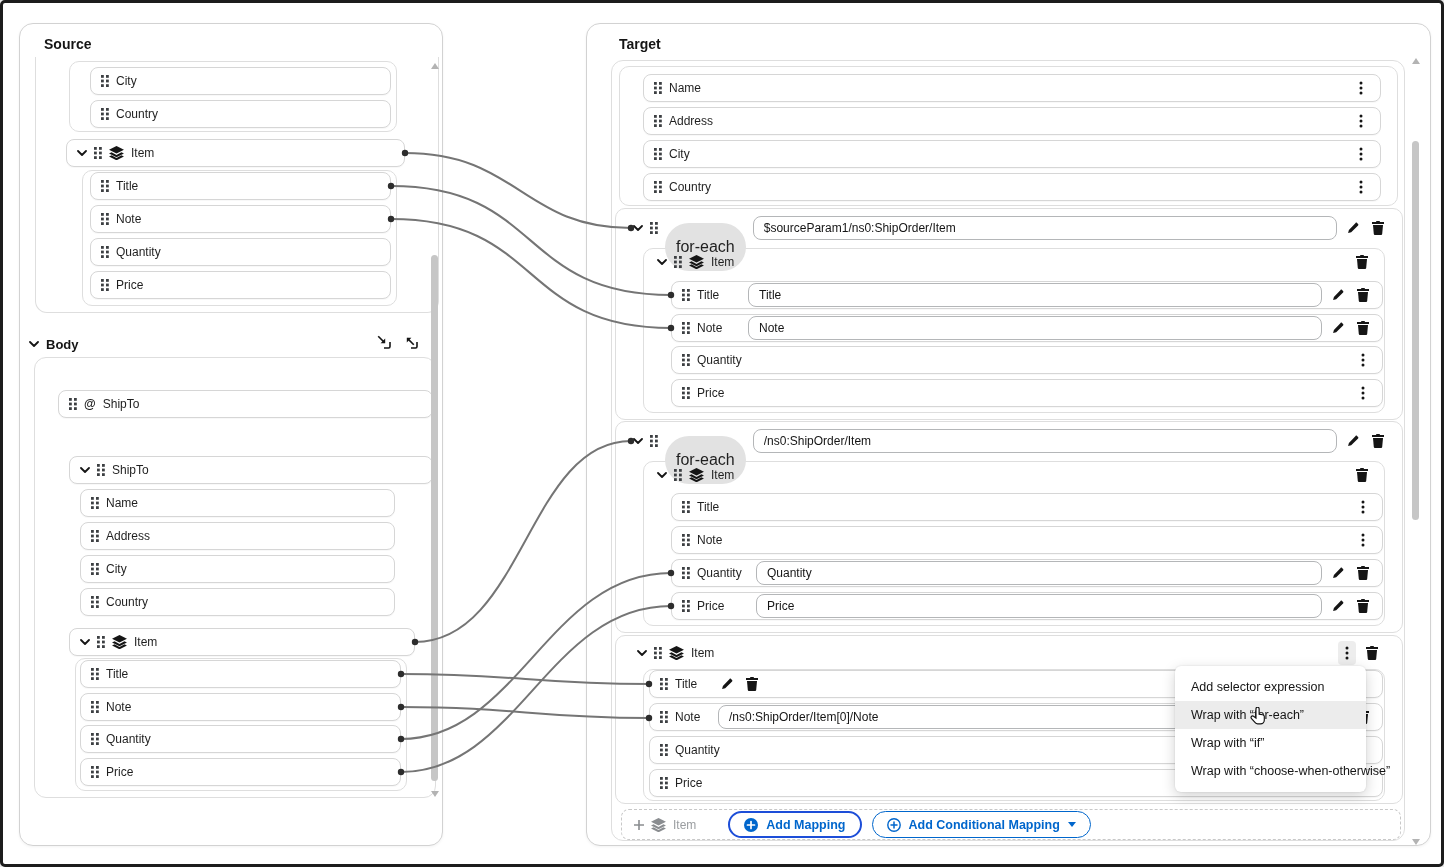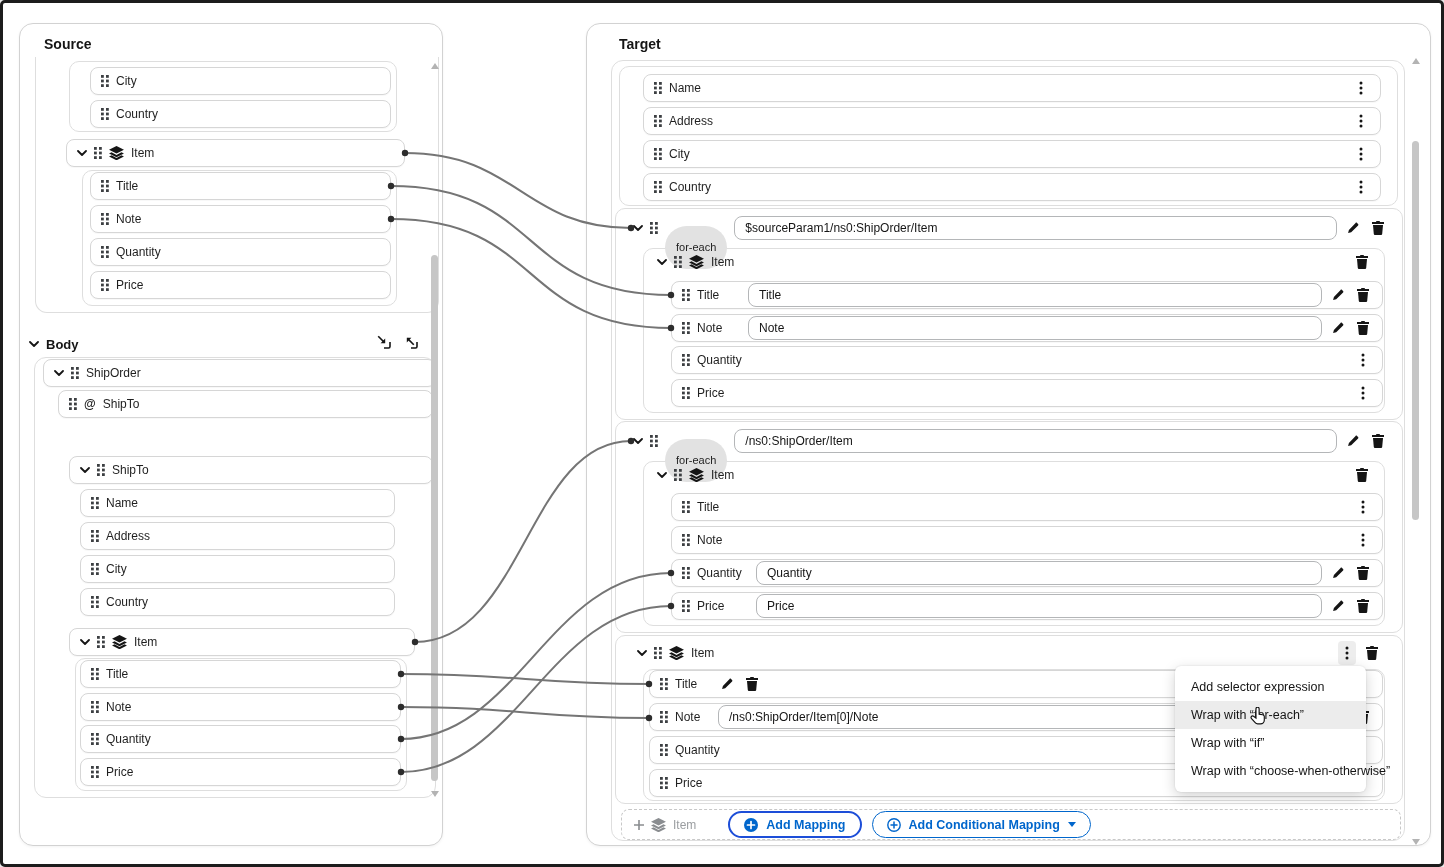--- a/index.html
+++ b/index.html
@@ -23,21 +23,21 @@
   .icdark { color:#151515; }
   .icgray { color:#8a8d90; }
   .chev { width:10px; height:7px; }
   .grip { width:8px; height:12px; }
   .layers { width:15px; height:14px; }
   .kebab { width:18px; height:24px; display:flex; align-items:center; justify-content:center; border-radius:4px; }
   .kebab.active { background:#ededed; }
   .act { width:18px; height:20px; display:flex; align-items:center; justify-content:center; cursor:pointer; }
   .xin { height:24px; border:1px solid #b4b6b8; border-radius:8px; padding:0 10px; font-size:12px;
          color:#151515; font-family:inherit; background:#fff; flex:1 1 auto; min-width:0; }
-  .pill { background:#e2e2e2; border-radius:999px; padding:16px 11px; font-size:11px; color:#1f1f1f; line-height:1;margin-top:38px; }
+  .pill { background:#e2e2e2; border-radius:999px; padding:16px 11px; font-size:16px; color:#1f1f1f; line-height:1;margin-top:38px; }
   .athdr { font-size:13px; font-weight:600; color:#151515; }
   .menu { position:absolute; left:1172px; top:663px; width:191px; background:#fff; border-radius:6px;
           box-shadow:0 4px 14px rgba(0,0,0,.18), 0 0 2px rgba(0,0,0,.12); padding:7px 0; z-index:50; }
   .mitem { padding:7px 16px; font-size:12.5px; color:#151515; white-space:nowrap; }
   .mitem.hl { background:#ececec; }
   .sb-thumb { position:absolute; width:7px; background:#c6c6c6; border-radius:4px; z-index:10; }
   .sb-arr { position:absolute; width:0; height:0; z-index:10; }
   .up { border-left:4px solid transparent; border-right:4px solid transparent; border-bottom:6px solid #b3b3b3; }
   .dn { border-left:4px solid transparent; border-right:4px solid transparent; border-top:6px solid #b3b3b3; }
   .btn { height:27px; display:inline-flex; align-items:center; gap:8px; border-radius:999px; background:#fff;
@@ -184,29 +184,20 @@
     <svg class="ic icdark" style="width:14px;height:14px;">
         <use href="#sym-import"></use>
       </svg>
     <svg class="ic icdark" style="width:14px;height:14px;">
         <use href="#sym-export"></use>
       </svg>
   </div>
 
   <div class="card" style="left:31px;top:354px;width:402px;height:441px;border-radius:12px;"></div>
 
-  <div class="row" style="left:40px;top:356px;width:393px;">
-    <svg class="ic chev icdark">
-        <use href="#sym-chev"></use>
-      </svg>
-    <svg class="ic grip">
-        <use href="#sym-grip"></use>
-      </svg>
-    <span class="lbl">ShipOrder</span>
-  </div>
   <div class="row" style="left:55px;top:387px;width:375px;">
     <svg class="ic grip">
         <use href="#sym-grip"></use>
       </svg>
     <span style="font-weight:700;font-size:12px;">@</span>
     <span class="lbl">ShipTo</span>
   </div>
   <div class="row" style="left:66px;top:453px;width:364px;">
     <svg class="ic chev icdark">
         <use href="#sym-chev"></use>

